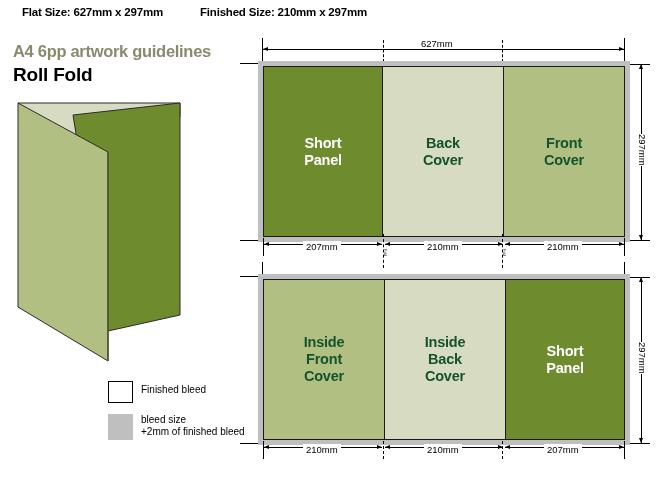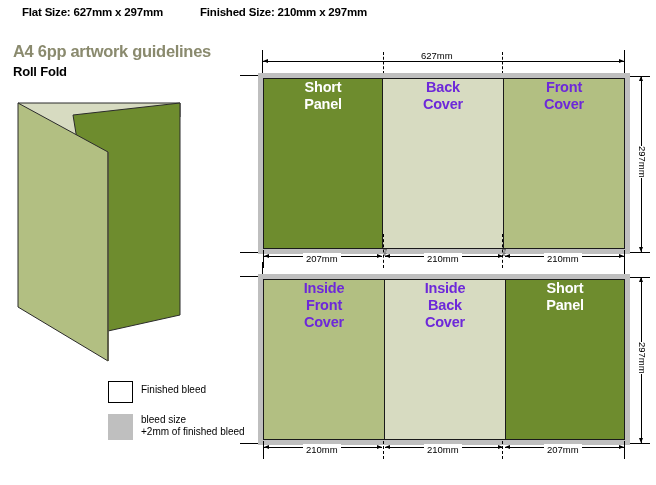--- a/index.html
+++ b/index.html
@@ -10,45 +10,45 @@
     color:#000;
     overflow:hidden;
     position:relative;
   }
   .abs{position:absolute;}
 
   
   #header-flat-size{left:22px;top:6px;font-size:11.5px;font-weight:bold;letter-spacing:-0.2px;}
   #header-finished-size{left:200px;top:6px;font-size:11.5px;font-weight:bold;letter-spacing:-0.2px;text-align:right;}
   #title-main{left:13px;top:42px;font-size:16.5px;font-weight:bold;color:#8a8a6e;letter-spacing:-0.3px;}
-  #title-sub{left:13px;top:64px;font-size:13px;font-weight:bold;color:#000;letter-spacing:-0.2px;}
+  #title-sub{left:13px;top:64px;font-size:19px;font-weight:bold;color:#000;letter-spacing:-0.2px;}
 
   
   #fold-illustration{left:0px;top:95px;width:240px;height:290px;}
 
   
   .legend-row{position:absolute;}
   #legend-finished{left:108px;top:381px;}
   #legend-bleed{left:108px;top:414px;}
   .legend-swatch{position:absolute;left:0;top:0;width:25px;height:22px;box-sizing:border-box;}
   .legend-swatch.finished{background:#fff;border:1.5px solid #000;}
   .legend-swatch.bleed{background:#bfbfbf;border:none;height:26px;}
   .legend-text{position:absolute;left:33px;top:3px;font-size:10px;line-height:12px;white-space:nowrap;}
   .legend-text.two-line{top:0px;}
 
   
   .diagram{position:absolute;}
   .bleed-box{position:absolute;background:#bfbfbf;}
   .panels{position:absolute;display:flex;}
   .panel{position:relative;box-sizing:border-box;border:1px solid #1a1a1a;margin-left:-1px;
-         display:flex;align-items:flex-start;justify-content:center;text-align:center;}
+         display:flex;align-items:center;justify-content:center;text-align:center;}
   .panel:first-child{margin-left:0;}
   .panel-label{font-size:14.5px;font-weight:bold;line-height:17px;letter-spacing:-0.2px;}
   .panel-label.light{color:#ffffff;}
-  .panel-label.dark{color:#6d28d9;}
+  .panel-label.dark{color:#14532d;}
 
   
   .dimline{position:absolute;background:#000;}
   .dim-h{height:1px;}
   .dim-v{width:1px;}
   .ext{position:absolute;background:#000;width:1px;}
   .ext-h{position:absolute;background:#000;height:1px;}
   .dim-text{position:absolute;font-size:9.5px;background:#fff;padding:0 3px;white-space:nowrap;}
   .dim-text-v{position:absolute;font-size:9.5px;background:#fff;white-space:nowrap;
               transform:rotate(90deg);transform-origin:left top;}
@@ -90,21 +90,21 @@
 </div>
 
 <div class="legend-row" id="legend-bleed">
   <div class="legend-swatch bleed"></div>
   <div class="legend-text two-line">
     <div>bleed size</div>
     <div>+2mm of finished bleed</div>
   </div>
 </div>
 
-<div class="diagram" id="diagram-outside" style="left:0;top:16px;width:656px;height:250px;">
+<div class="diagram" id="diagram-outside" style="left:0;top:4px;width:656px;height:250px;">
 
   <div class="ext abs" style="left:262px;top:34px;height:26px;"></div>
   <div class="ext abs" style="left:624px;top:34px;height:26px;"></div>
   <div class="dimline dim-h abs" style="left:263px;top:45px;width:361px;"></div>
   <div class="arrowL abs" style="left:263px;top:43px;"></div>
   <div class="arrowR abs" style="left:619px;top:43px;"></div>
   <div class="dim-text abs" style="left:418px;top:34px;">627mm</div>
 
   <div class="fold-tick abs" style="left:383px;top:36px;height:22px;"></div>
   <div class="fold-tick abs" style="left:502px;top:36px;height:22px;"></div>

